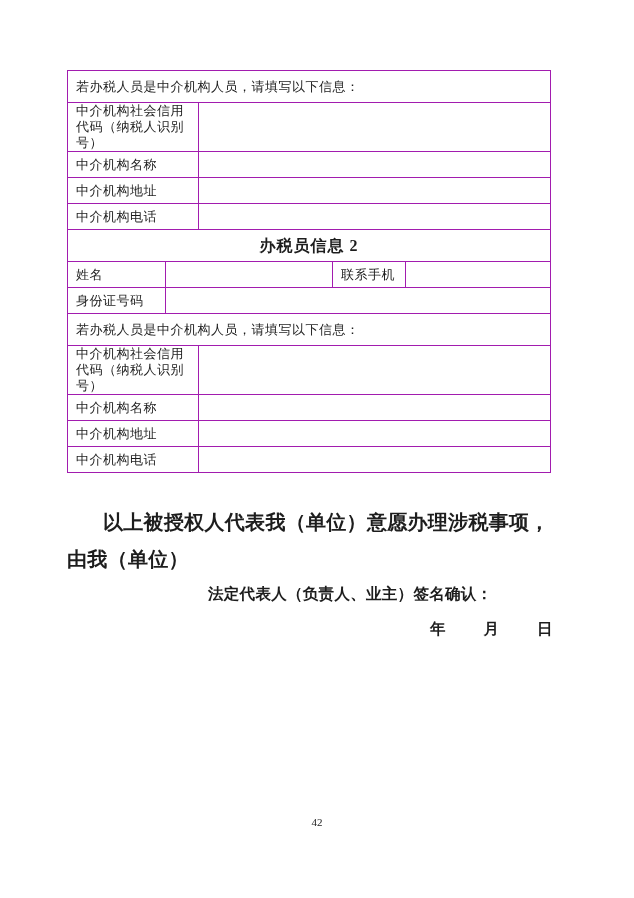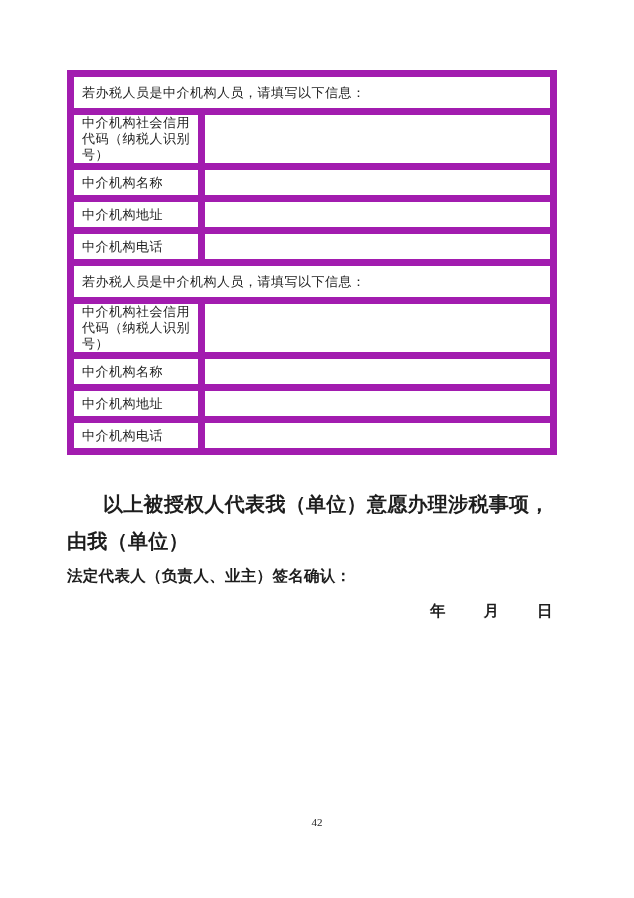--- a/index.html
+++ b/index.html
@@ -12,21 +12,21 @@
   }
   .sheet { position:absolute; left:67px; top:70px; width:483px; }
 
   table.form-table {
     border-collapse:collapse;
     table-layout:fixed;
     width:483px;
     border:1px solid #4f4f4f;
   }
   table.form-table td {
-    border:7px solid #a21caf;
+    border:1px solid #a21caf;
     padding:0 4px 0 8px;
     font-size:13px;
     letter-spacing:0.5px;
     vertical-align:middle;
     overflow:hidden;
     line-height:16px;
     margin-top:18px;
   }
   tr.r-note td   { height:31px; }
   tr.r-code td   { height:36px; }
@@ -44,20 +44,21 @@
     font-weight:bold;
     font-size:20px;
     line-height:37px;
     letter-spacing:0.3px;
   }
   .declaration .line { display:block; }
   .declaration .line.first { text-indent:36px; }
 
   .signature-line {
     margin-top:6px;
+    margin-left:141px;
     font-weight:bold;
     font-size:15.5px;
     letter-spacing:0.3px;
   }
   .date-line {
     margin-top:14px;
     margin-left:363px;
     display:flex;
     gap:38px;
     font-weight:bold;
@@ -99,21 +100,34 @@
     </tr>
     <tr class="r-plain">
       <td colspan="2">中介机构地址</td>
       <td colspan="3"></td>
     </tr>
     <tr class="r-plain">
       <td colspan="2">中介机构电话</td>
       <td colspan="3"></td>
     </tr>
 
+    <tr class="r-title">
+      <td colspan="5">办税员信息 2</td>
+    </tr>
 
+    <tr class="r-name">
+      <td>姓名</td>
+      <td colspan="2"></td>
+      <td>联系手机</td>
+      <td></td>
+    </tr>
+    <tr class="r-name">
+      <td>身份证号码</td>
+      <td colspan="4"></td>
+    </tr>
 
     <tr class="r-note" style="height:32px;">
       <td colspan="5">若办税人员是中介机构人员，请填写以下信息：</td>
     </tr>
     <tr class="r-code">
       <td colspan="2">中介机构社会信用代码（纳税人识别号）</td>
       <td colspan="3"></td>
     </tr>
     <tr class="r-plain">
       <td colspan="2">中介机构名称</td>

